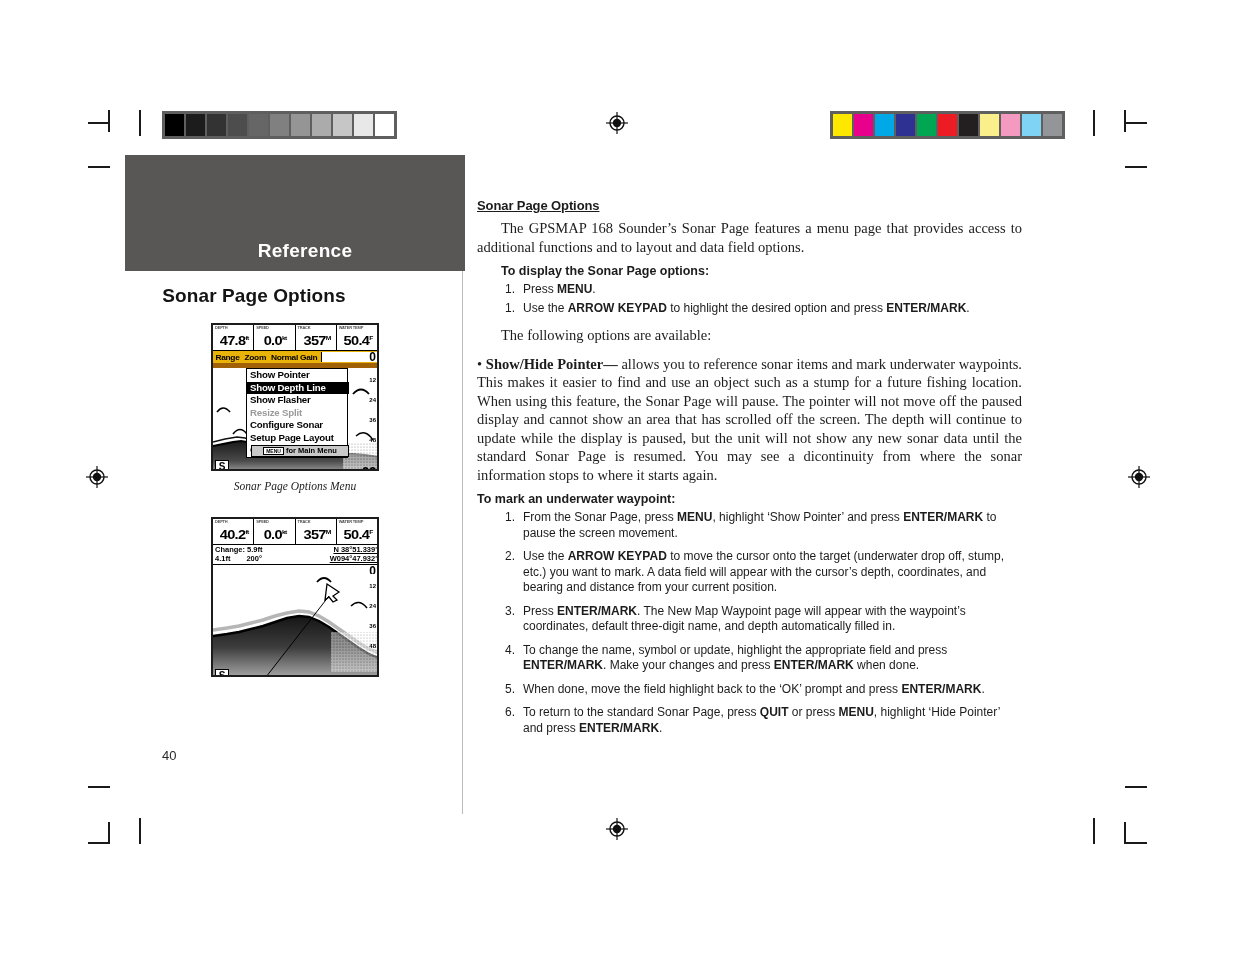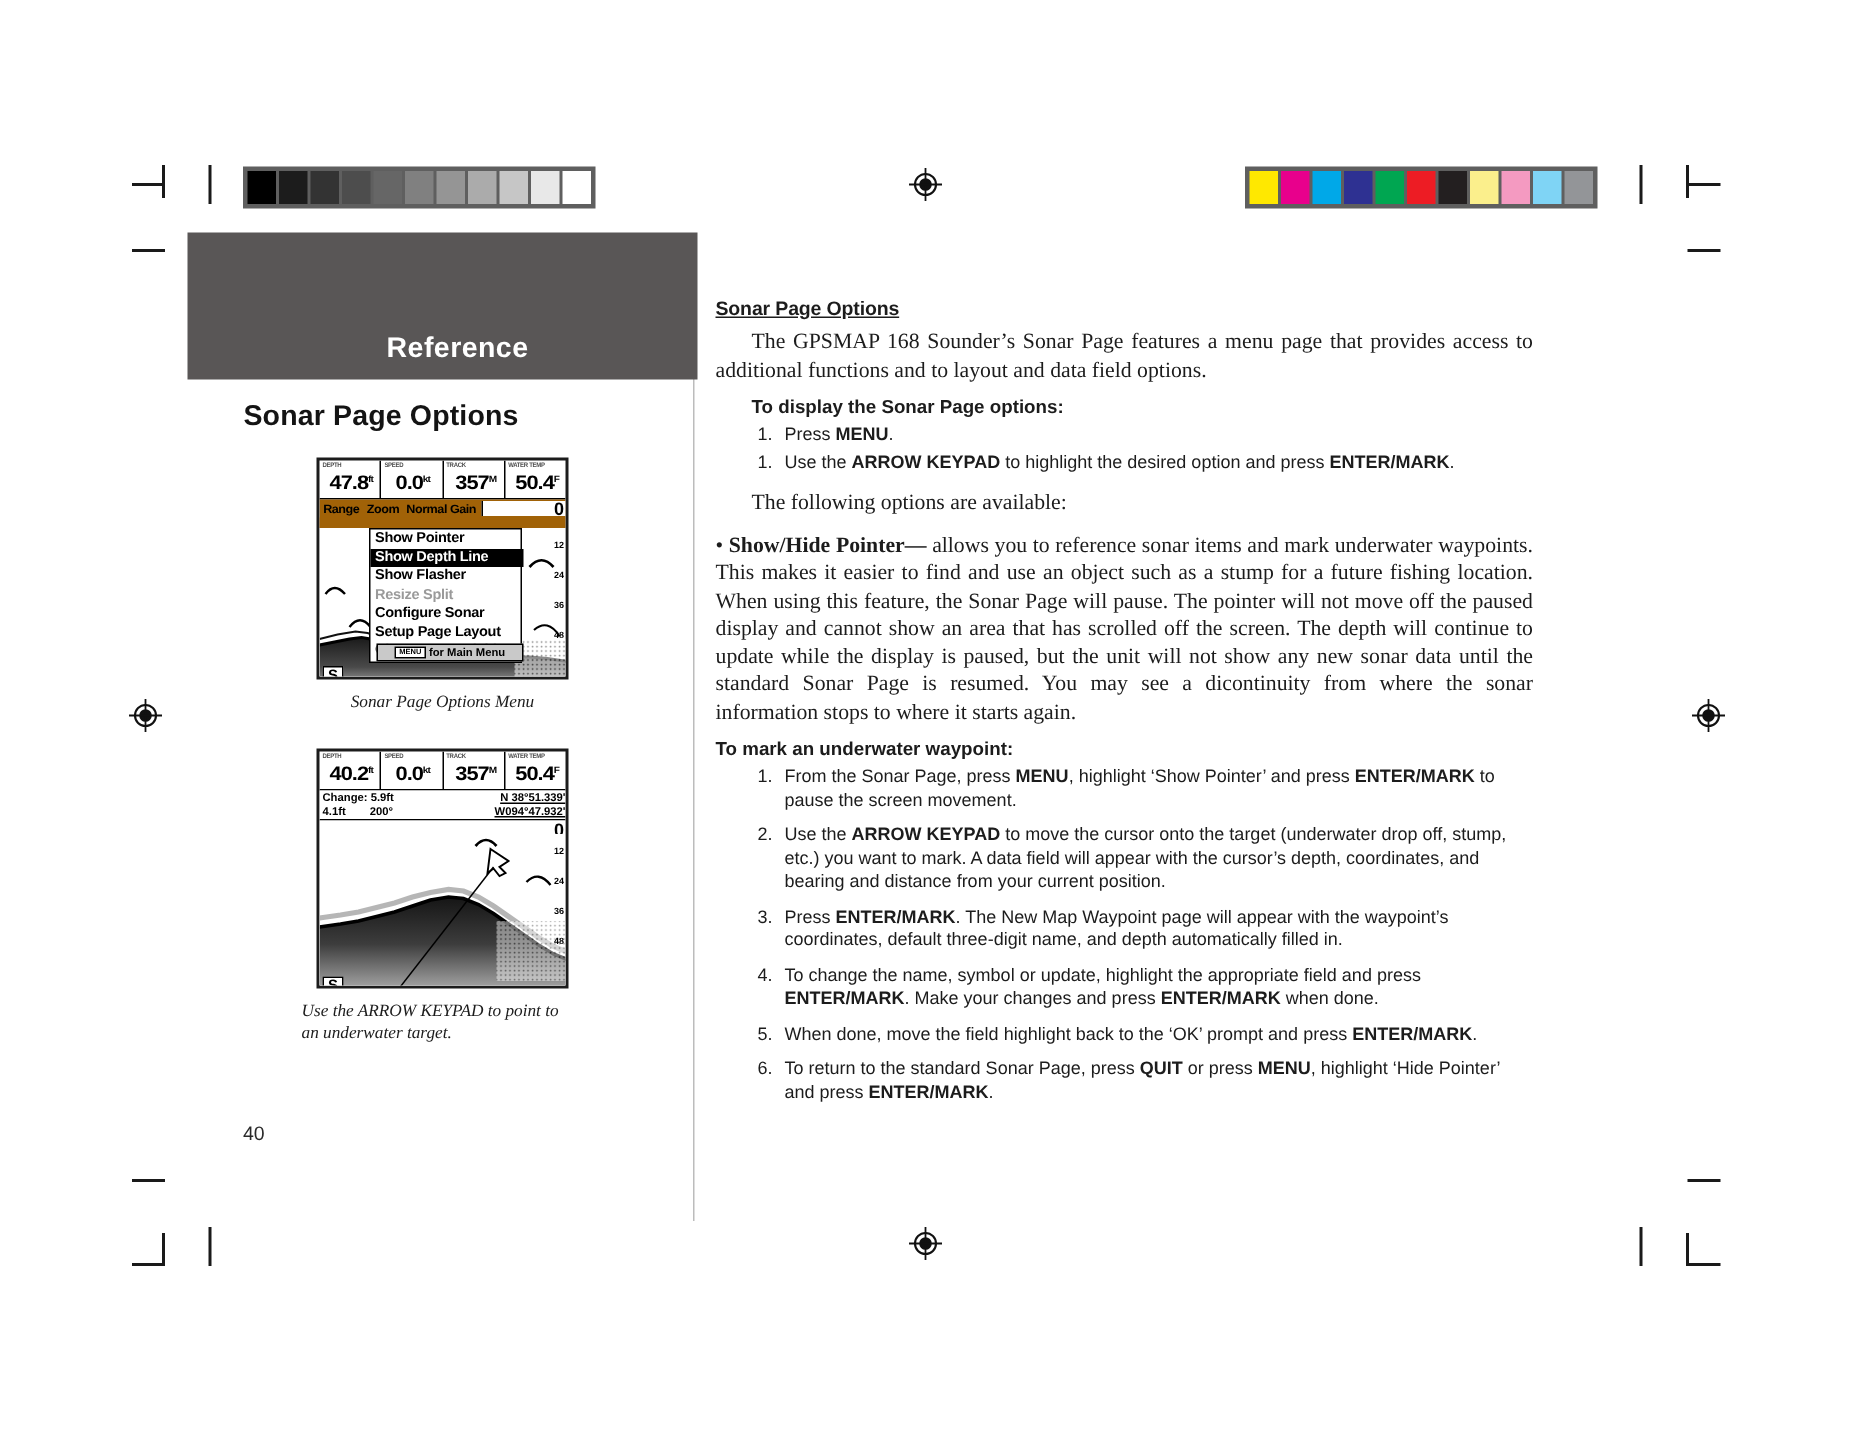--- a/index.html
+++ b/index.html
@@ -52,21 +52,21 @@
 
   
   .sidebar {
     position: absolute;
     left: 125px;
     top: 155px;
     width: 340px;
   }
   .ref-band {
     width: 340px;
-    height: 98px;
+    height: 116px;
     background: #595656;
     box-sizing: border-box;
     display: flex;
     align-items: flex-end;
     justify-content: center;
     padding-bottom: 9px;
     padding-left: 20px;
   }
   .ref-band .ref-label {
     color: #ffffff;
@@ -148,22 +148,22 @@
     transform: scaleX(1.12);
   }
   .dev-field .val sup {
     font-size: 6px;
     font-weight: bold;
     vertical-align: super;
   }
 
   .dev-menubar {
     height: 12px;
-    background: #a16207;
-    border-bottom: 7px solid #a16207;
+    background: #eab308;
+    border-bottom: 5px solid #a16207;
     display: flex;
     align-items: center;
     position: relative;
   }
   .dev-menubar .mi {
     font-size: 8px;
     font-weight: bold;
     color: #000;
     letter-spacing: -0.3px;
     padding: 0 3px;
@@ -599,21 +599,20 @@
                 <div>12</div>
                 <div>24</div>
                 <div>36</div>
                 <div>48</div>
               </div>
             <div class="dev-sbadge">S</div>
             <div class="dev-depthnum">60</div>
           </div>
         </div>
       </div>
-      <div class="fig-cap fig-cap-left">Use the ARROW KEYPAD to point to an underwater target.</div>
     </div>
   </div>
 
   <div class="content">
     <h1 class="c-h1">Sonar Page Options</h1>
 
     <p class="c-serif indent">The GPSMAP 168 Sounder’s Sonar Page features a menu page that provides access to additional functions and to layout and data field options.</p>
 
     <div class="c-sub nomargin" style="margin-left:24px;">To display the Sonar Page options:</div>
     <div class="c-step lvl1">

